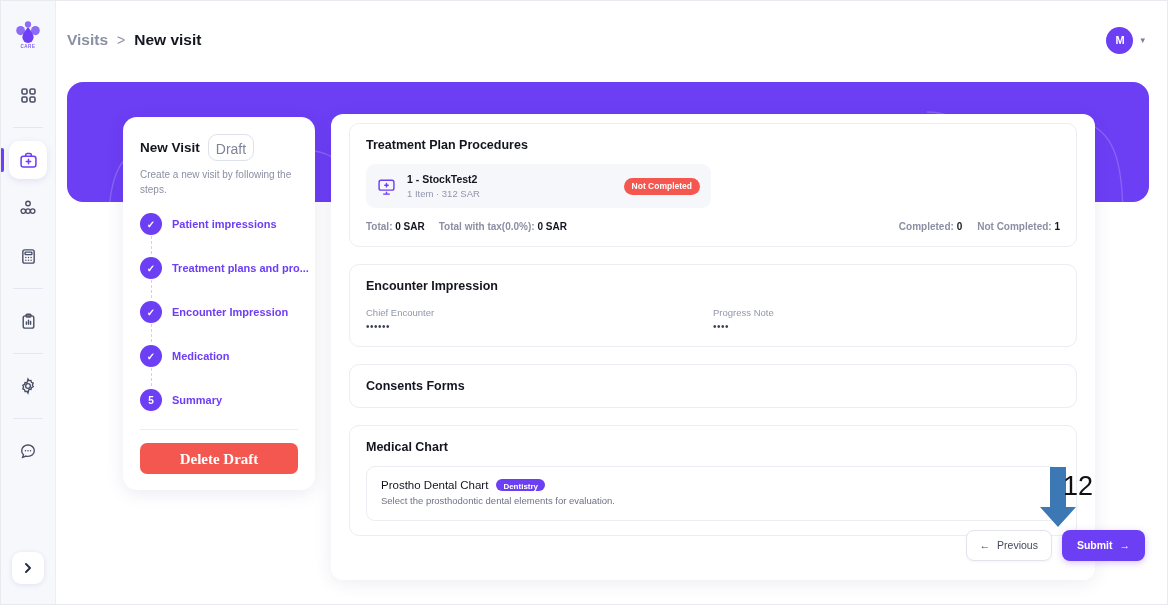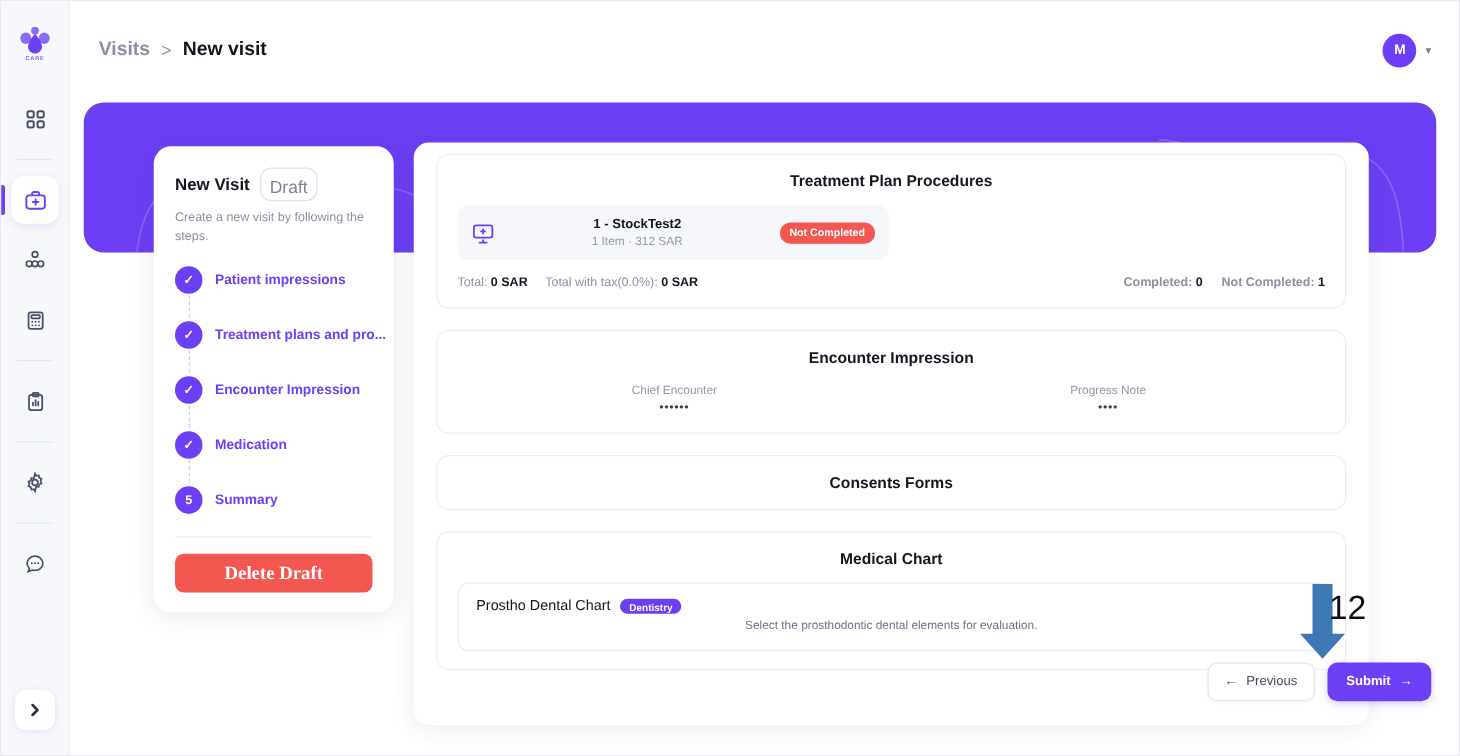--- a/index.html
+++ b/index.html
@@ -68,21 +68,21 @@
     display: flex; align-items: center; justify-content: center;
     color: #2b2f42; cursor: pointer;
   }
 
   
   .topbar {
     position: absolute; left: 55px; top: 0; right: 0; height: 78px;
     display: flex; align-items: center;
     padding: 0 22px 0 11px;
   }
-  .breadcrumb { display: flex; align-items: center; gap: 9px; margin-left: 12px; }
+  .breadcrumb { display: flex; align-items: center; gap: 9px; }
   .crumb-root { font-size: 15.5px; color: #8b8fa3; font-weight: 700; cursor: pointer; }
   .crumb-sep  { font-size: 14px; color: #8b8fa3; }
   .crumb-current { font-size: 15.5px; color: #13161f; font-weight: 700; }
   .topbar-right { margin-left: auto; display: flex; align-items: center; gap: 7px; }
   .avatar {
     width: 27px; height: 27px; border-radius: 50%;
     background: #6c3ef4; color: #fff;
     display: flex; align-items: center; justify-content: center;
     font-size: 11px; font-weight: 700; cursor: pointer;
   }
@@ -144,21 +144,20 @@
     background: #ffffff; border-radius: 12px;
     box-shadow: 0 3px 18px rgba(60,50,120,.09);
     padding: 9px 18px 0 18px;
     overflow: hidden;
   }
   .sec-card {
     border: 1px solid #ebedf3; border-radius: 10px;
     padding: 14px 16px 14px;
     margin-bottom: 17px;
     background: #fff;
-    text-align: center;
   }
   .sec-title { font-size: 12.5px; font-weight: 700; color: #13161f; }
 
   
   .tp-row {
     margin-top: 12px;
     background: #f6f7fb; border-radius: 9px;
     padding: 9px 11px;
     display: flex; align-items: center; gap: 11px;
     width: 345px;
@@ -172,21 +171,21 @@
     background: #f4574f; color: #fff;
     font-size: 8.5px; font-weight: 700;
     border-radius: 9px; padding: 3px 8px 4px;
     white-space: nowrap;
   }
   .tp-footer {
     margin-top: 13px; display: flex; align-items: center;
     font-size: 10px; color: #8b8fa3;
   }
   .tp-footer b { color: #13161f; }
-  .tp-f-left { display: flex; gap: 14px; }
+  .tp-f-left { display: flex; gap: 14px; font-weight: bold; }
   .tp-f-right { margin-left: auto; display: flex; gap: 15px; font-weight: bold; }
 
   
   .ei-grid { margin-top: 14px; display: flex; }
   .ei-col { width: 50%; }
   .ei-label { font-size: 9.5px; color: #9296aa; }
   .ei-value { font-size: 10px; color: #3a3e52; margin-top: 3px; letter-spacing: .5px; }
   .ei-pad { padding-bottom: 14px; }
 
   

